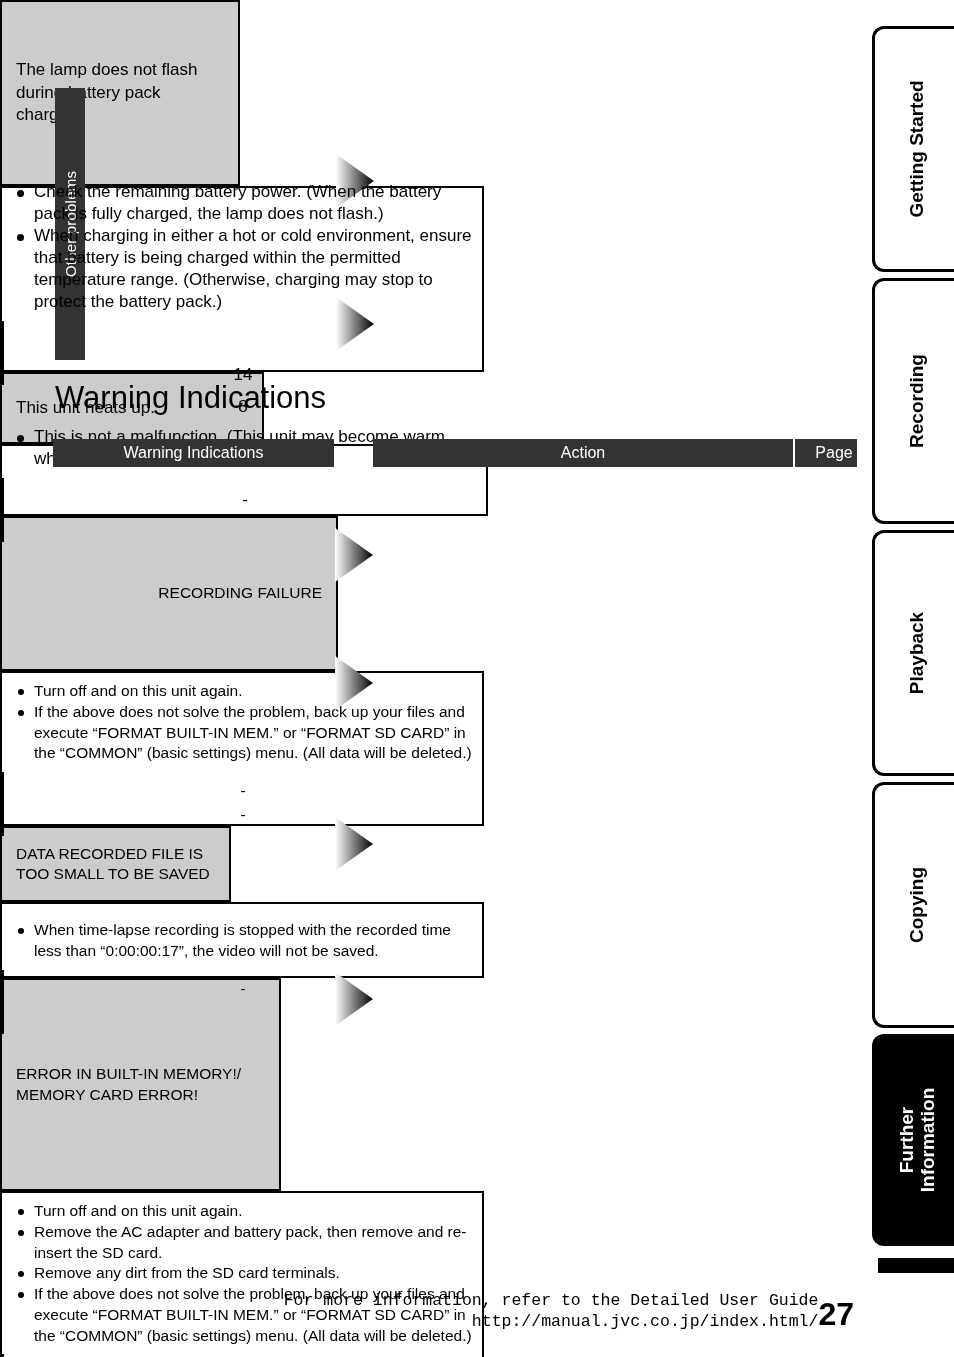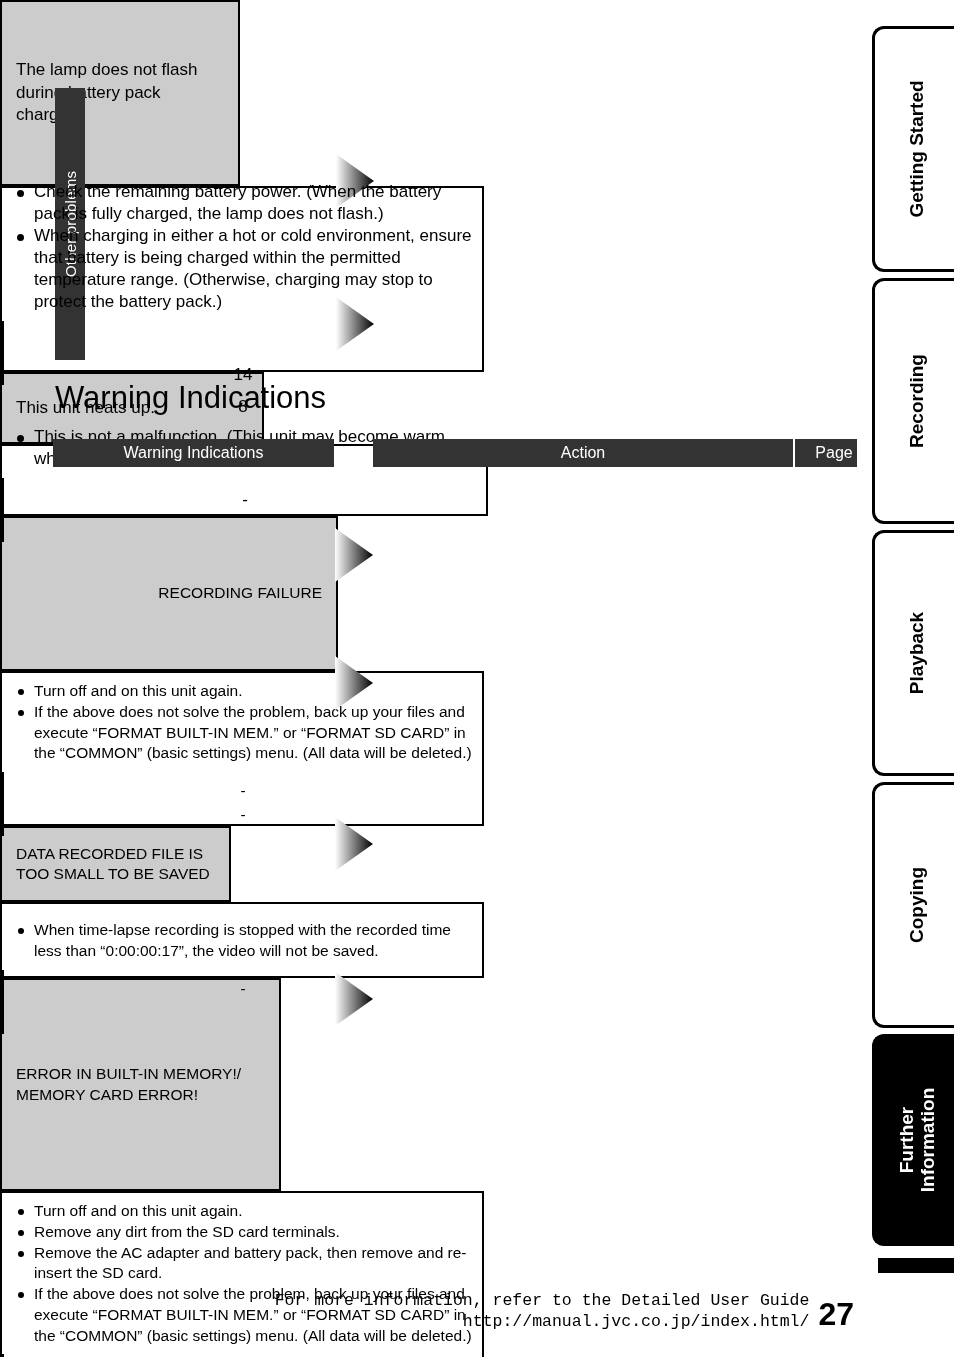--- a/index.html
+++ b/index.html
@@ -224,21 +224,21 @@
     text-align: right;
     font-size: 16.5px;
     line-height: 1.28;
     padding-top: 2px;
     font-family: Liberation Mono, monospace;
   }
   .footer-url { display: block; }
   .page-number {
     font-size: 32px;
     font-weight: bold;
-    margin-left: 9px;
+    margin-left: 0;
     line-height: 1;
     padding-top: 10px;
     padding-right: 8px;
   }
 </style>
 </head>
 <body>
 
 <div class="page-body">
 
@@ -390,22 +390,22 @@
       </linearGradient>
         </defs>
       <polygon points="0,0 38,27 0,54" fill="url(#ag5)"></polygon>
     </svg>
   </div>
   <div class="action-cell" style="left:373px; top:737px; width:484px; height:213px;">
     <div class="action-inner" style="align-self:flex-start;">
       <div class="action-text">
         <ul class="bullets small">
           <li>Turn off and on this unit again.</li>
+          <li>Remove the AC adapter and battery pack, then remove and re-insert the SD card.</li>
           <li>Remove any dirt from the SD card terminals.</li>
-          <li>Remove the AC adapter and battery pack, then remove and re-insert the SD card.</li>
           <li>If the above does not solve the problem, back up your files and execute “FORMAT BUILT-IN MEM.” or “FORMAT SD CARD” in the “COMMON” (basic settings) menu. (All data will be deleted.)</li>
         </ul>
       </div>
       <div class="page-col small" style="height:209px;">
         <span class="pnum" style="top:10px;">-</span>
         <span class="pnum" style="top:34px;">-</span>
         <span class="pnum" style="top:80px;">-</span>
         <span class="pnum" style="top:104px;">-</span>
       </div>
     </div>

